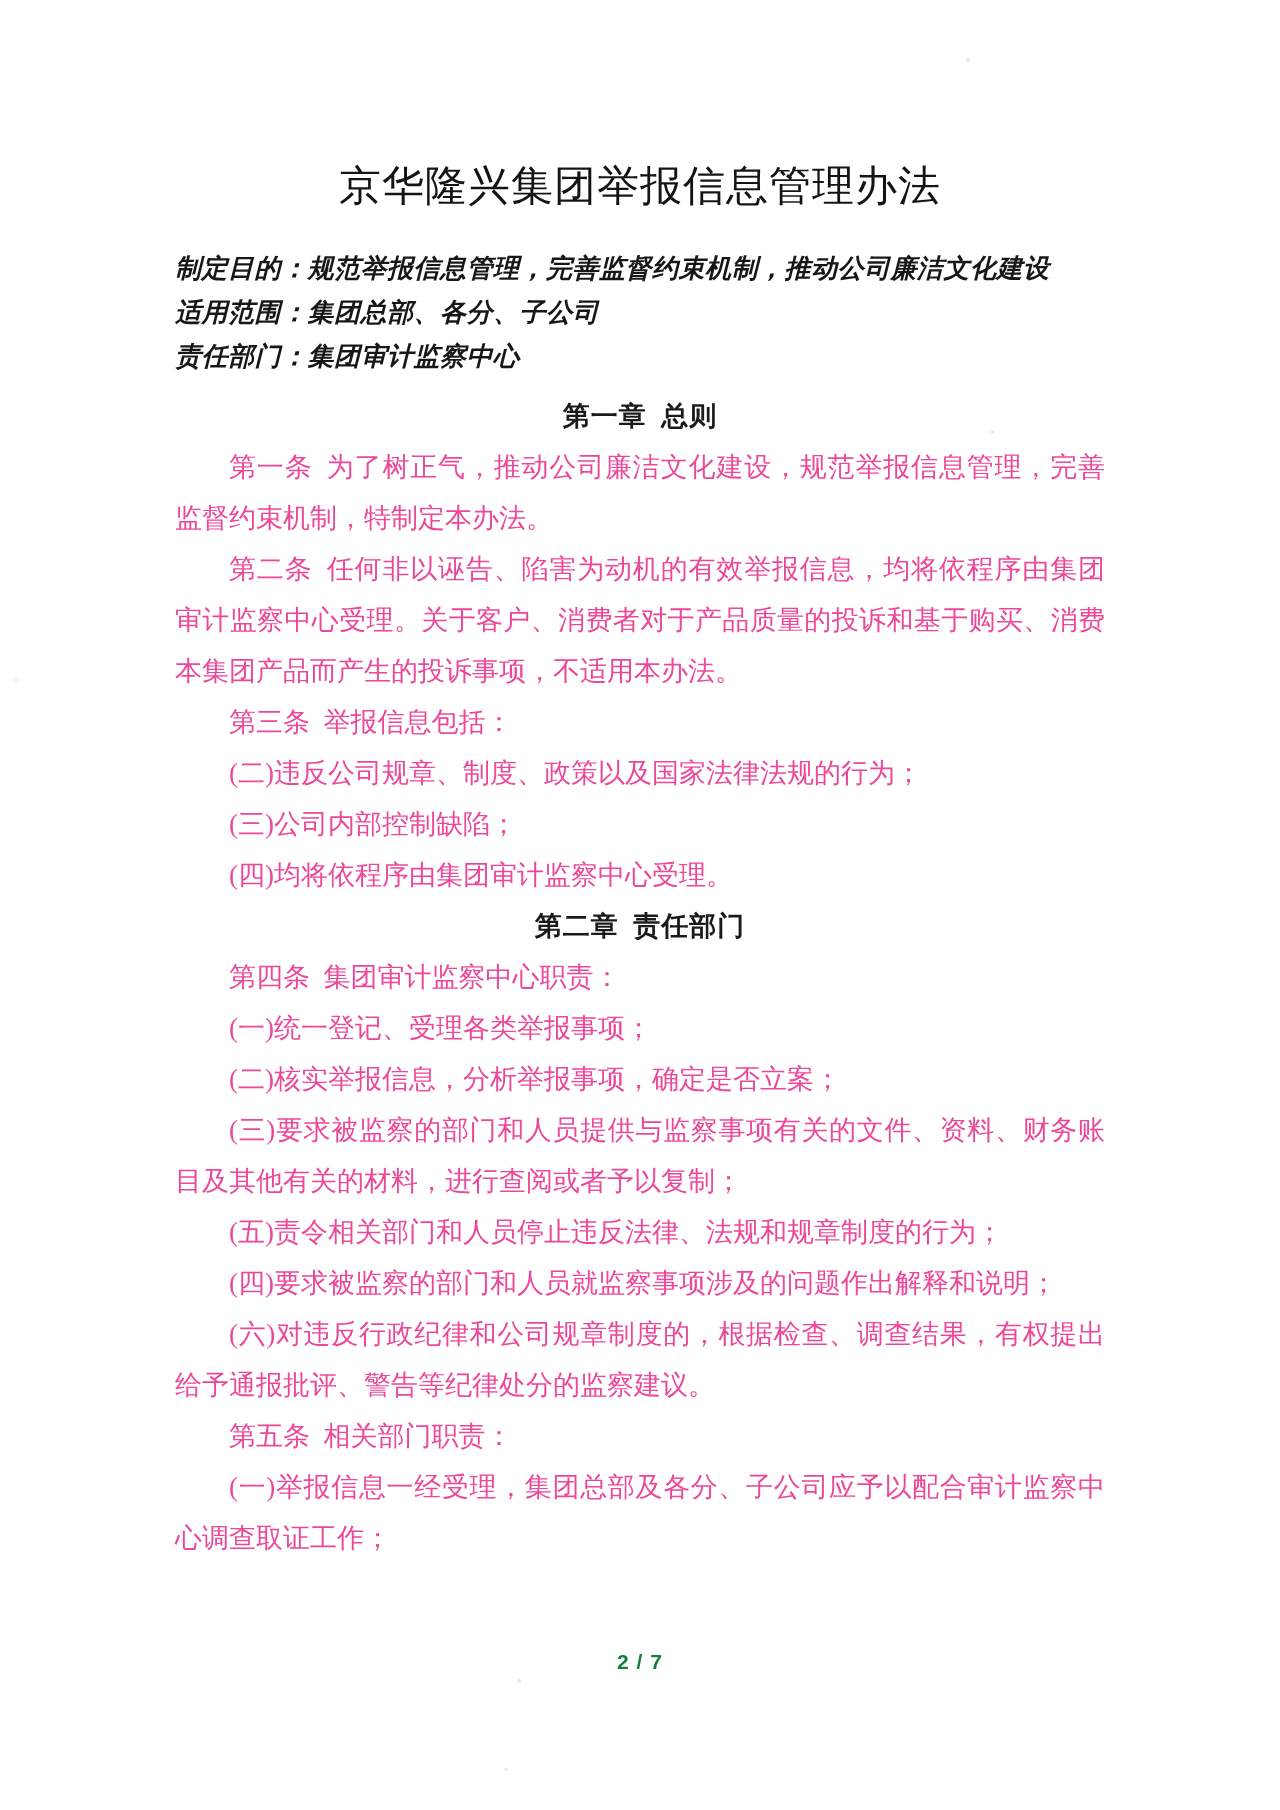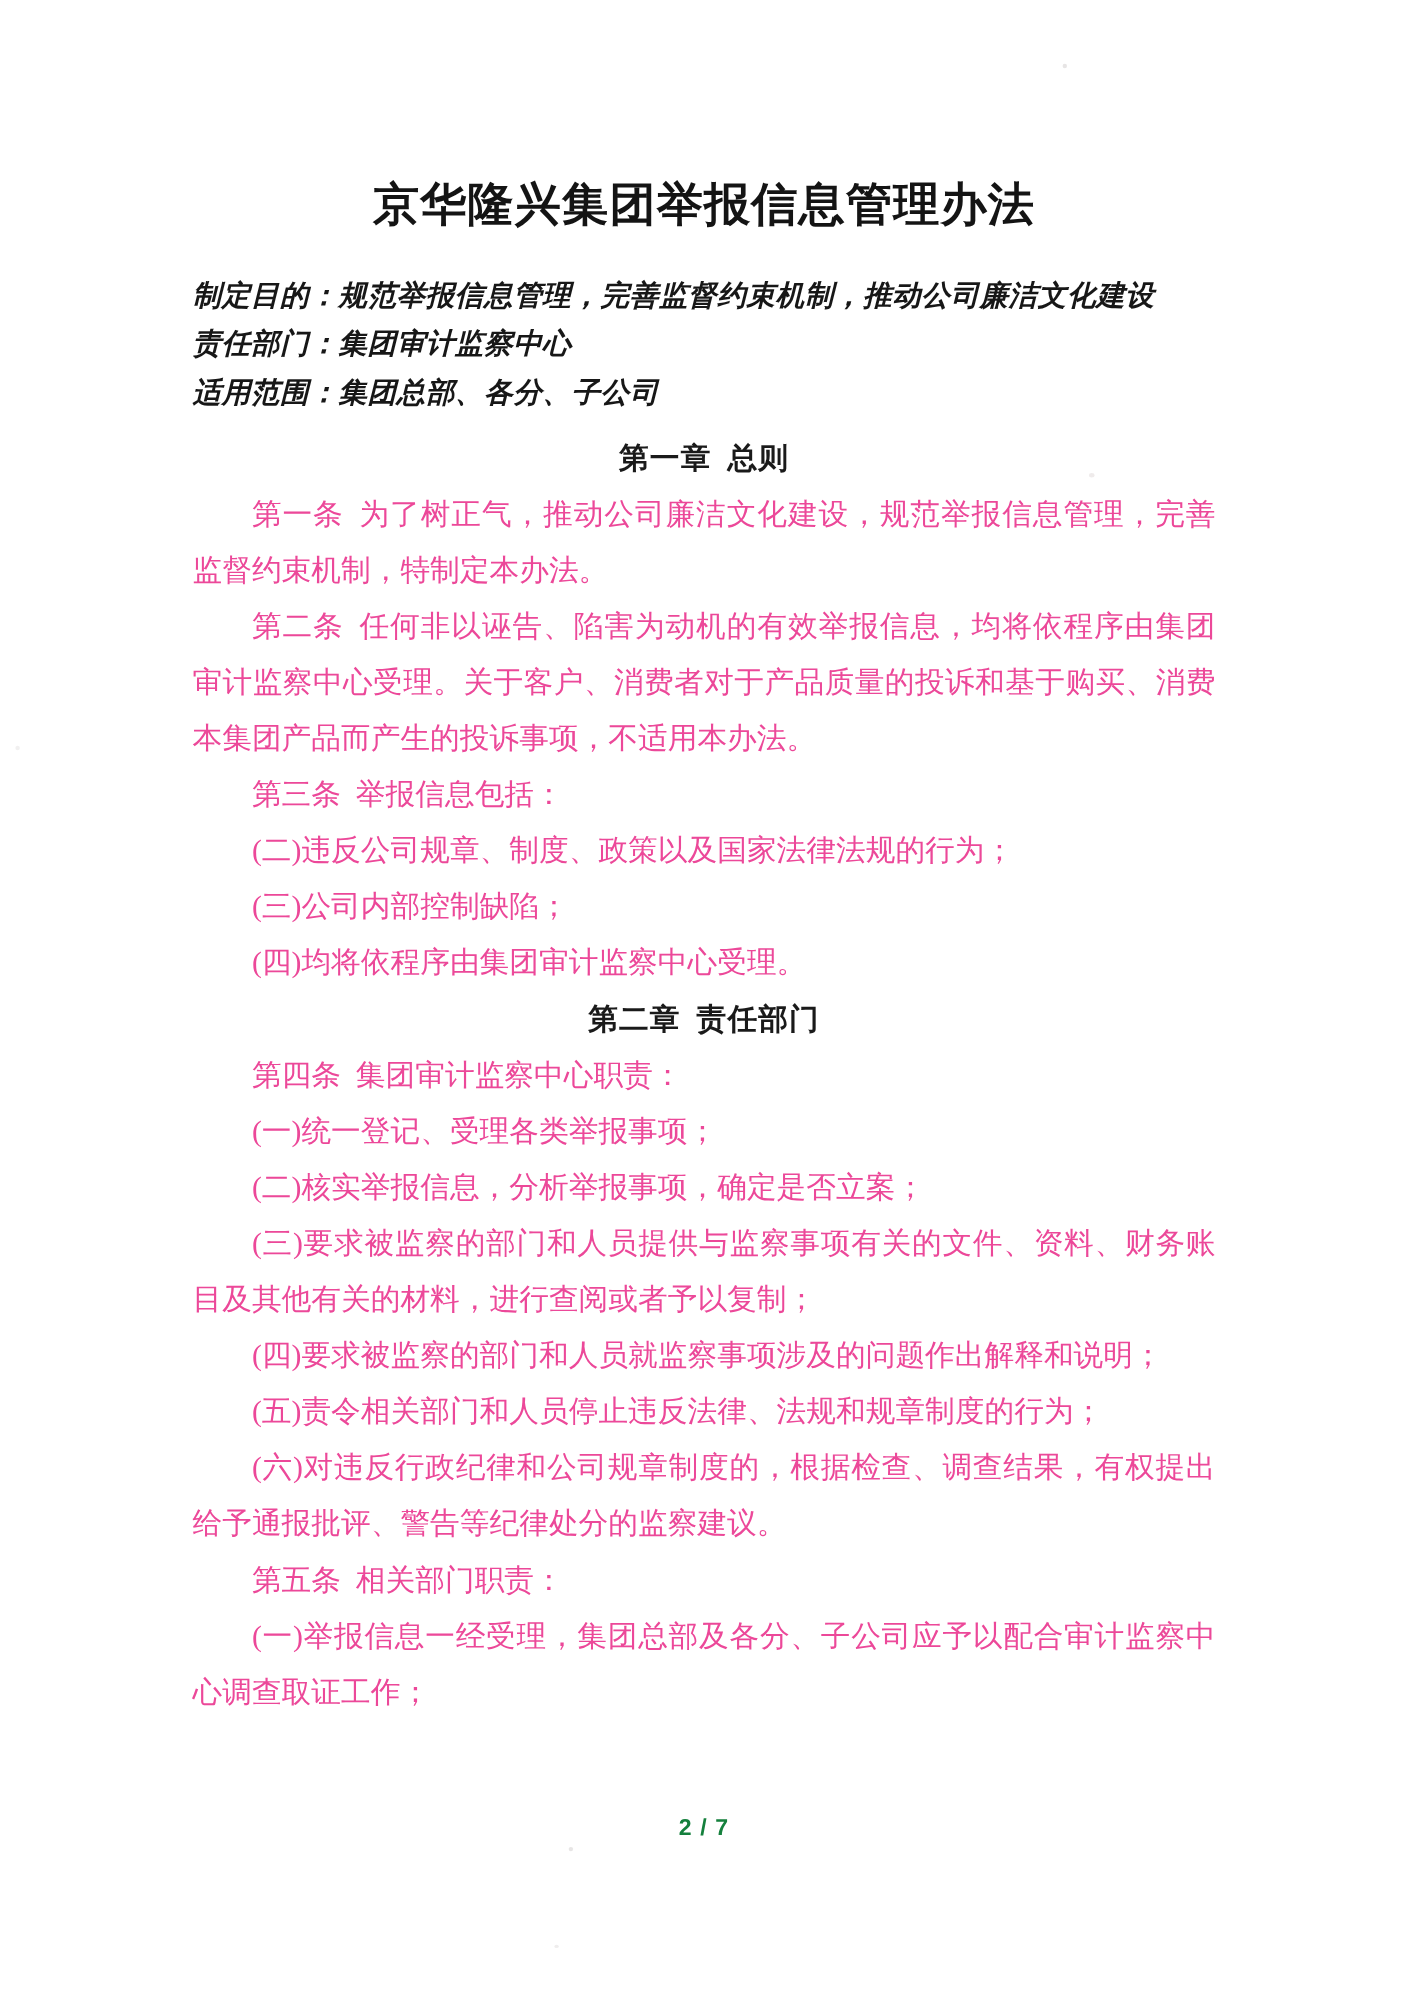--- a/index.html
+++ b/index.html
@@ -19,21 +19,21 @@
   .content {
     position: absolute;
     left: 175px;
     top: 0;
     width: 930px;
   }
   .doc-title {
     margin: 160px 0 0 0;
     text-align: center;
     font-family: "Liberation Sans", "DejaVu Sans", sans-serif;
-    font-weight: 700;
+    font-weight: 400;
     font-size: 42px;
     line-height: 52px;
     color: #141414;
     letter-spacing: 1px;
   }
   .meta-block {
     margin-top: 34px;
     font-style: italic;
   }
   .meta-line {
@@ -93,39 +93,39 @@
 <body>
 
 <div class="page">
 
   <div class="content">
 
     <h1 class="doc-title">京华隆兴集团举报信息管理办法</h1>
 
     <div class="meta-block">
       <p class="meta-line">制定目的：规范举报信息管理，完善监督约束机制，推动公司廉洁文化建设</p>
+      <p class="meta-line">适用范围：集团总部、各分、子公司</p>
       <p class="meta-line">责任部门：集团审计监察中心</p>
-      <p class="meta-line">适用范围：集团总部、各分、子公司</p>
     </div>
 
     <div class="body-block">
       <p class="chapter">第一章 总则</p>
       <p class="para">第一条 为了树正气，推动公司廉洁文化建设，规范举报信息管理，完善监督约束机制，特制定本办法。</p>
       <p class="para">第二条 任何非以诬告、陷害为动机的有效举报信息，均将依程序由集团审计监察中心受理。关于客户、消费者对于产品质量的投诉和基于购买、消费本集团产品而产生的投诉事项，不适用本办法。</p>
       <p class="para">第三条 举报信息包括：</p>
       <p class="para">(二)违反公司规章、制度、政策以及国家法律法规的行为；</p>
       <p class="para">(三)公司内部控制缺陷；</p>
       <p class="para">(四)均将依程序由集团审计监察中心受理。</p>
       <p class="chapter">第二章 责任部门</p>
       <p class="para">第四条 集团审计监察中心职责：</p>
       <p class="para">(一)统一登记、受理各类举报事项；</p>
       <p class="para">(二)核实举报信息，分析举报事项，确定是否立案；</p>
       <p class="para">(三)要求被监察的部门和人员提供与监察事项有关的文件、资料、财务账目及其他有关的材料，进行查阅或者予以复制；</p>
+      <p class="para">(五)责令相关部门和人员停止违反法律、法规和规章制度的行为；</p>
       <p class="para">(四)要求被监察的部门和人员就监察事项涉及的问题作出解释和说明；</p>
-      <p class="para">(五)责令相关部门和人员停止违反法律、法规和规章制度的行为；</p>
       <p class="para">(六)对违反行政纪律和公司规章制度的，根据检查、调查结果，有权提出给予通报批评、警告等纪律处分的监察建议。</p>
       <p class="para">第五条 相关部门职责：</p>
       <p class="para">(一)举报信息一经受理，集团总部及各分、子公司应予以配合审计监察中心调查取证工作；</p>
     </div>
 
   </div>
 
   <div class="footer">
     <span class="page-number">2 / 7</span>
   </div>

